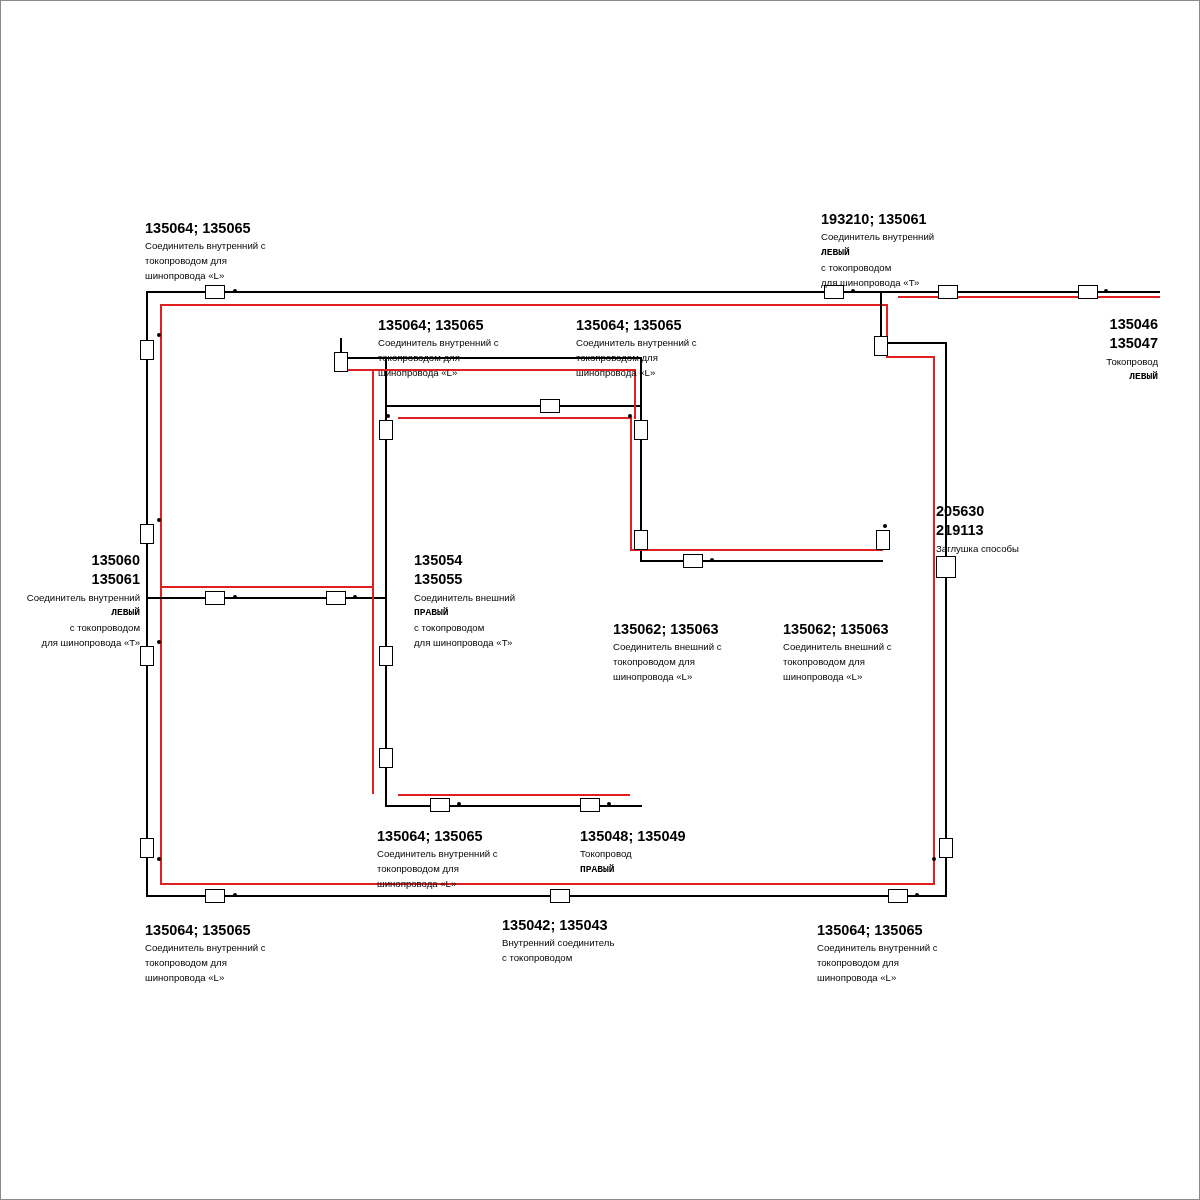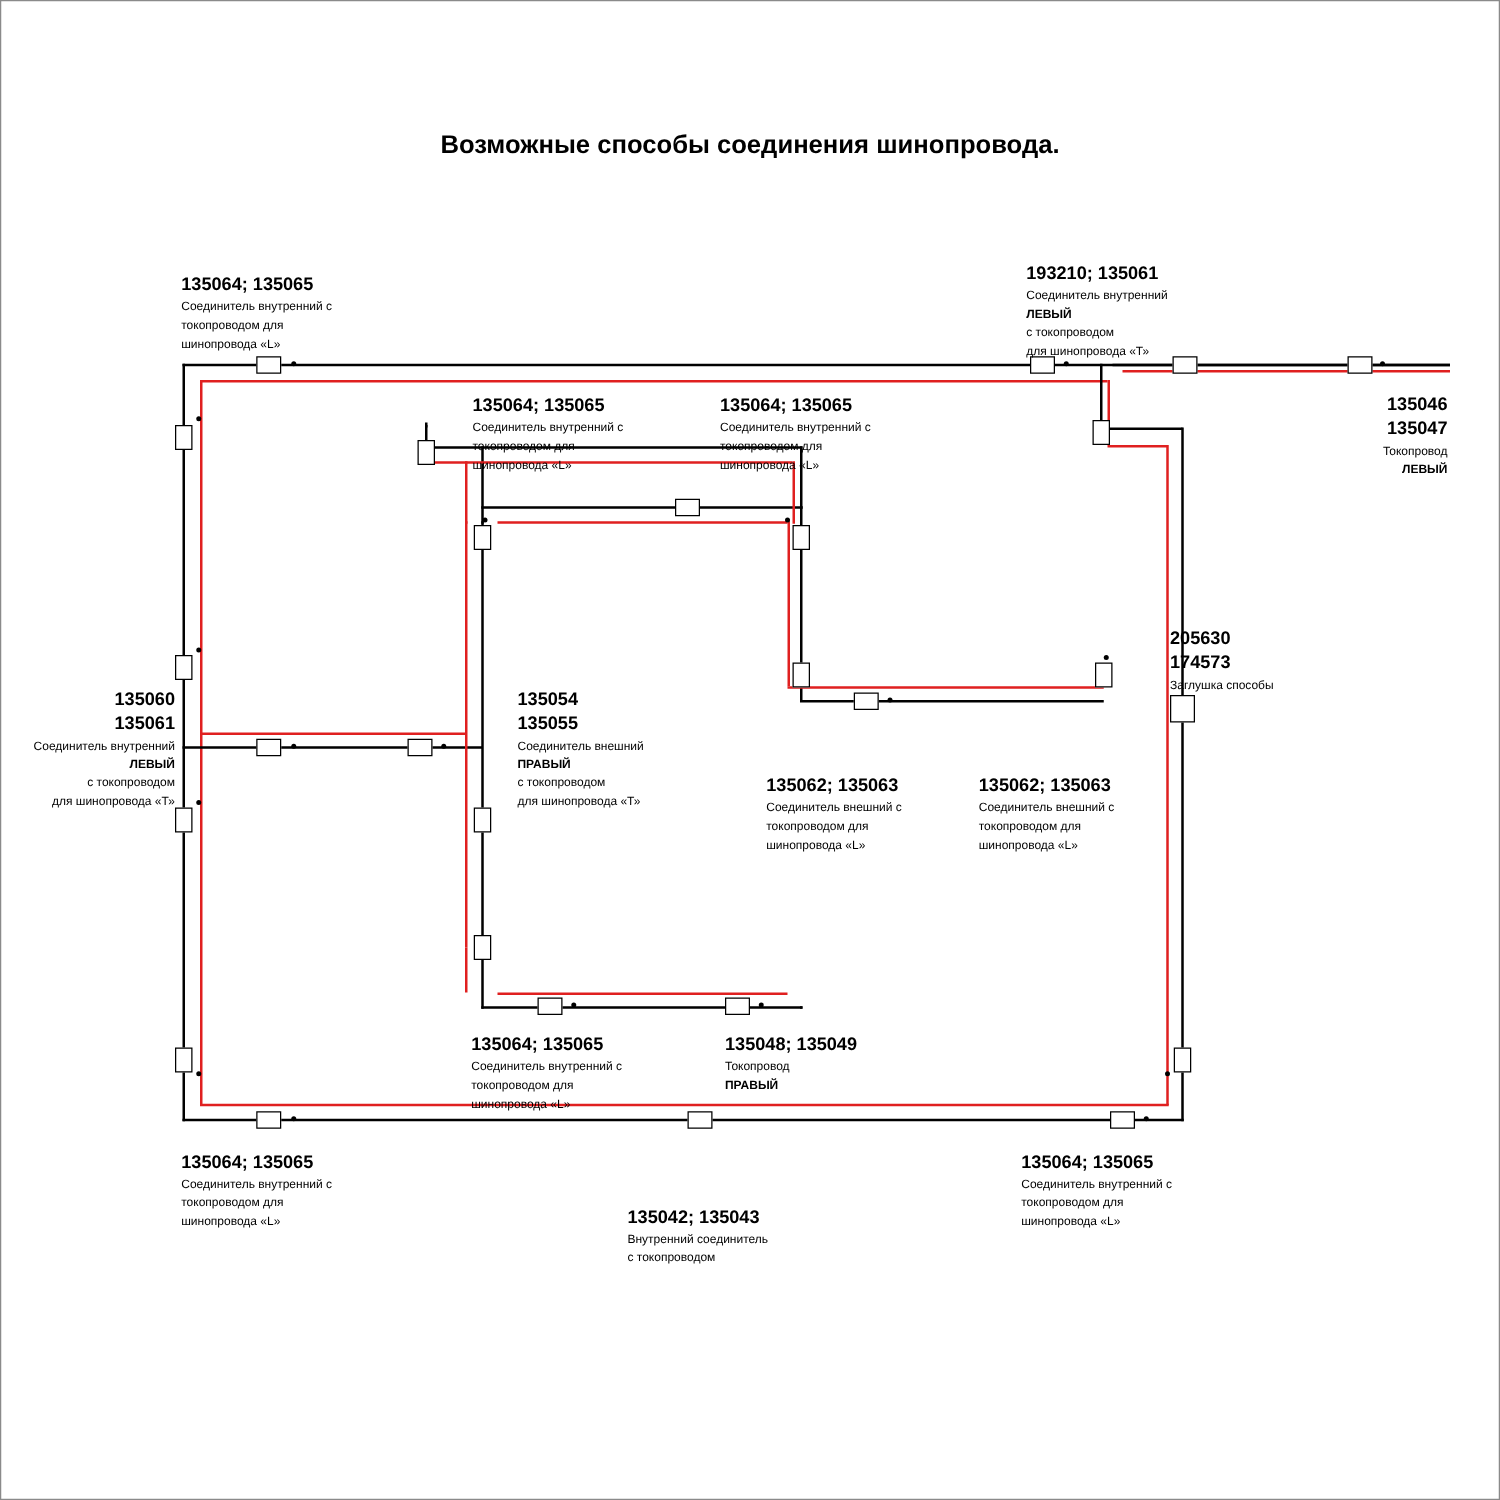--- a/index.html
+++ b/index.html
@@ -45,21 +45,21 @@
   }
   .lbl .code {
     font-weight: bold;
     font-size: 14.5px;
     white-space: nowrap;
   }
   .lbl .desc {
     font-size: 9.6px;
     margin-top: 2px;
   }
-  .lbl .desc b { font-weight: bold; }
+  .lbl .desc b { font-weight: bold; font-family: Liberation Mono, monospace; }
   .lbl.right { text-align: right; }
 
   
   .seg {            
     position: absolute;
     background: #000000;
   }
   .red {            
     position: absolute;
     background: #e02020;
@@ -77,21 +77,20 @@
     background: #000000;
   }
 </style>
 </head>
 <body>
 
 <div id="page">
 
   <div id="frame-border"></div>
 
-  <div class="title" id="title-line2">Возможные способы соединения шинопровода.</div>
 
   <div class="seg" style="left:146px; top:291px; width:1014px; height:2px;"></div>
   <div class="red" style="left:160px; top:304px; width:726px; height:1.6px;"></div>
 
   <div class="seg" style="left:890px; top:291px; width:270px; height:2px;"></div>
   <div class="red" style="left:898px; top:296px; width:262px; height:1.6px;"></div>
 
   <div class="seg" style="left:146px; top:291px; width:2px; height:606px;"></div>
   <div class="red" style="left:160px; top:304px; width:1.6px; height:580px;"></div>
 
@@ -243,21 +242,21 @@
     <div class="code">135054</div>
     <div class="code">135055</div>
     <div class="desc">Соединитель внешний</div>
     <div class="desc"><b>ПРАВЫЙ</b></div>
     <div class="desc">с токопроводом</div>
     <div class="desc">для шинопровода «Т»</div>
   </div>
 
   <div class="lbl" style="left:936px; top:502px;">
     <div class="code">205630</div>
-    <div class="code">174573</div>
+    <div class="code">219113</div>
     <div class="desc">Заглушка способы</div>
   </div>
 
   <div class="lbl" style="left:613px; top:620px;">
     <div class="code">135062; 135063</div>
     <div class="desc">Соединитель внешний с</div>
     <div class="desc">токопроводом для</div>
     <div class="desc">шинопровода «L»</div>
   </div>
 
@@ -281,21 +280,21 @@
     <div class="desc"><b>ПРАВЫЙ</b></div>
   </div>
 
   <div class="lbl" style="left:145px; top:921px;">
     <div class="code">135064; 135065</div>
     <div class="desc">Соединитель внутренний с</div>
     <div class="desc">токопроводом для</div>
     <div class="desc">шинопровода «L»</div>
   </div>
 
-  <div class="lbl" style="left:502px; top:965px;">
+  <div class="lbl" style="left:502px; top:916px;">
     <div class="code">135042; 135043</div>
     <div class="desc">Внутренний соединитель</div>
     <div class="desc">с токопроводом</div>
   </div>
 
   <div class="lbl" style="left:817px; top:921px;">
     <div class="code">135064; 135065</div>
     <div class="desc">Соединитель внутренний с</div>
     <div class="desc">токопроводом для</div>
     <div class="desc">шинопровода «L»</div>

